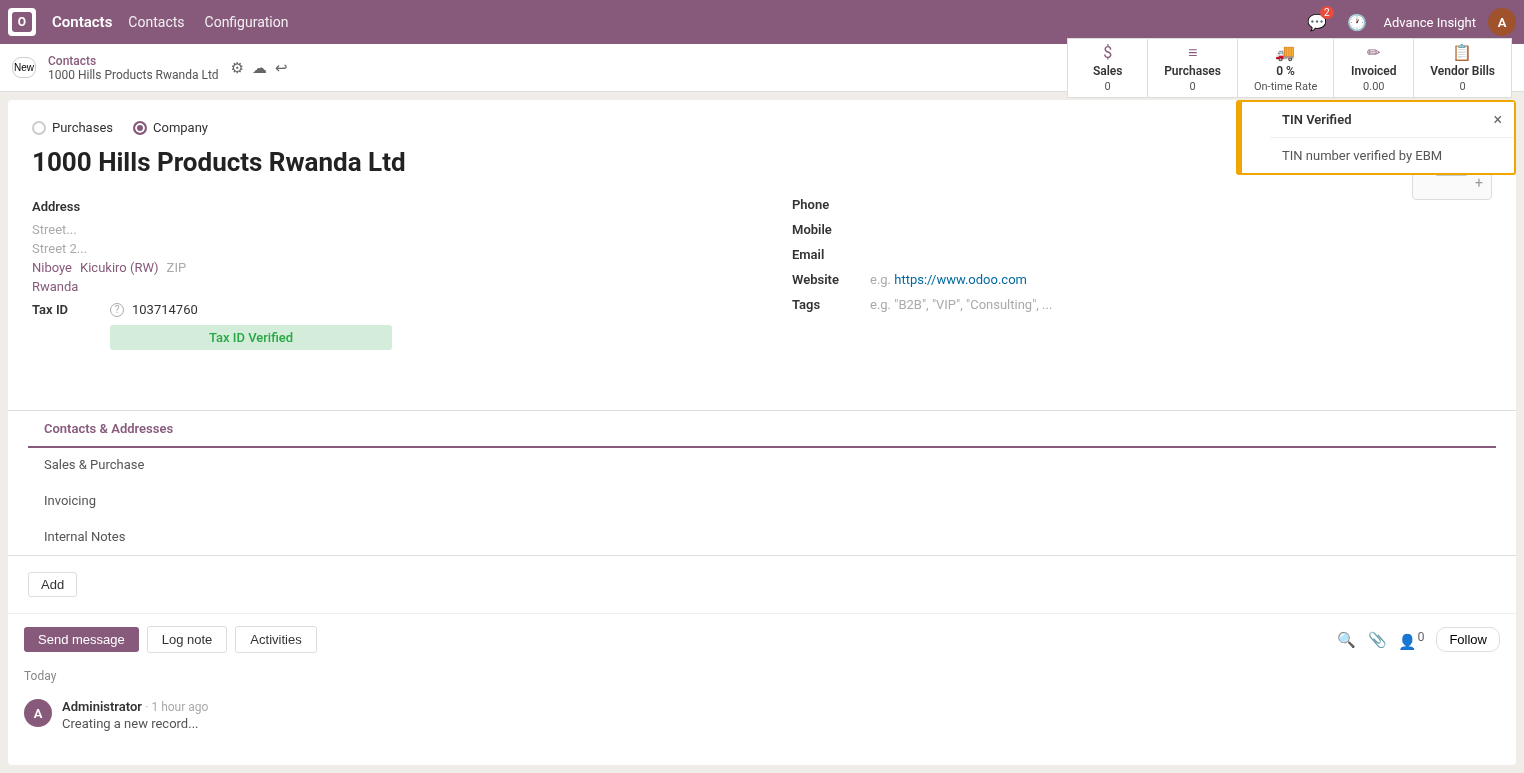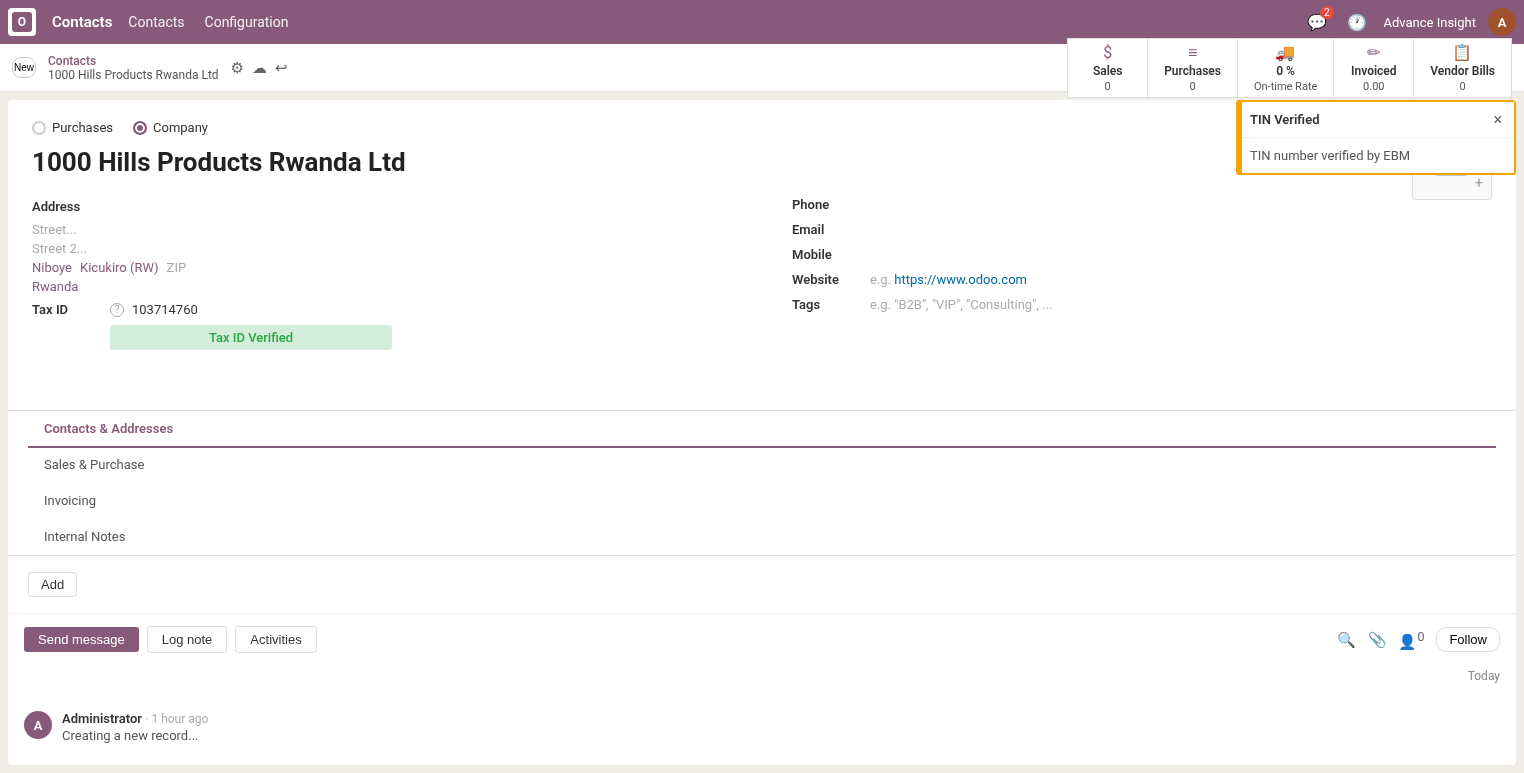--- a/index.html
+++ b/index.html
@@ -75,20 +75,21 @@
     
     .tin-popup {
       position: absolute;
       top: 0;
       right: 0;
       width: 280px;
       background: white;
       border: 2px solid #f0a500;
       border-radius: 3px;
       z-index: 100;
+      padding-left: 32px;
     }
     .tin-popup-header {
       background: white;
       padding: 8px 12px;
       display: flex;
       justify-content: space-between;
       align-items: center;
       border-bottom: 1px solid #eee;
     }
     .tin-popup-title { font-weight: 600; color: #333; }
@@ -184,21 +185,21 @@
     .chatter-actions { display: flex; gap: 8px; align-items: center; margin-bottom: 16px; justify-content: space-between; }
     .chatter-btn {
       padding: 5px 14px; border-radius: 3px; cursor: pointer; font-size: 13px; font-weight: 500;
     }
     .chatter-btn.primary { background: #875a7b; color: white; border: none; }
     .chatter-btn.secondary { background: white; color: #333; border: 1px solid #ddd; }
     .chatter-right { margin-left: auto; display: flex; gap: 12px; align-items: center; color: #666; }
     .chatter-right-icon { cursor: pointer; font-size: 15px; }
     .follow-btn { border: 1px solid #ddd; background: white; padding: 4px 12px; border-radius: 10px; cursor: pointer; font-size: 13px; }
 
-    .chatter-date { text-align: right; color: #888; font-size: 12px; margin-bottom: 28px; }
+    .chatter-date { text-align: left; color: #888; font-size: 12px; margin-bottom: 16px; }
     .chatter-entry { display: flex; gap: 10px; }
     .chatter-avatar { width: 28px; height: 28px; border-radius: 50%; background: #875a7b; color: white; display: flex; align-items: center; justify-content: center; font-weight: 600; font-size: 13px; flex-shrink: 0; }
     .chatter-text { flex: 1; }
     .chatter-author { font-weight: 600; color: #333; font-size: 13px; }
     .chatter-time { color: #aaa; font-size: 12px; }
     .chatter-msg { color: #555; font-size: 13px; margin-top: 2px; }
   </style>
 </head>
 <body>
 
@@ -321,25 +322,25 @@
 
         <div class="tax-id-verified-bar">Tax ID Verified</div>
       </div>
 
       <div class="right-fields">
         <div class="right-field-row">
           <span class="right-label">Phone</span>
           <span class="right-value"></span>
         </div>
         <div class="right-field-row">
+          <span class="right-label">Mobile</span>
+          <span class="right-value"></span>
+        </div>
+        <div class="right-field-row">
           <span class="right-label">Email</span>
-          <span class="right-value"></span>
-        </div>
-        <div class="right-field-row">
-          <span class="right-label">Mobile</span>
           <span class="right-value"></span>
         </div>
         <div class="right-field-row">
           <span class="right-label">Website</span>
           <span class="website-hint">e.g. <a>https://www.odoo.com</a></span>
         </div>
         <div class="right-field-row">
           <span class="right-label">Tags</span>
           <span class="right-value">e.g. "B2B", "VIP", "Consulting", ...</span>
         </div>

